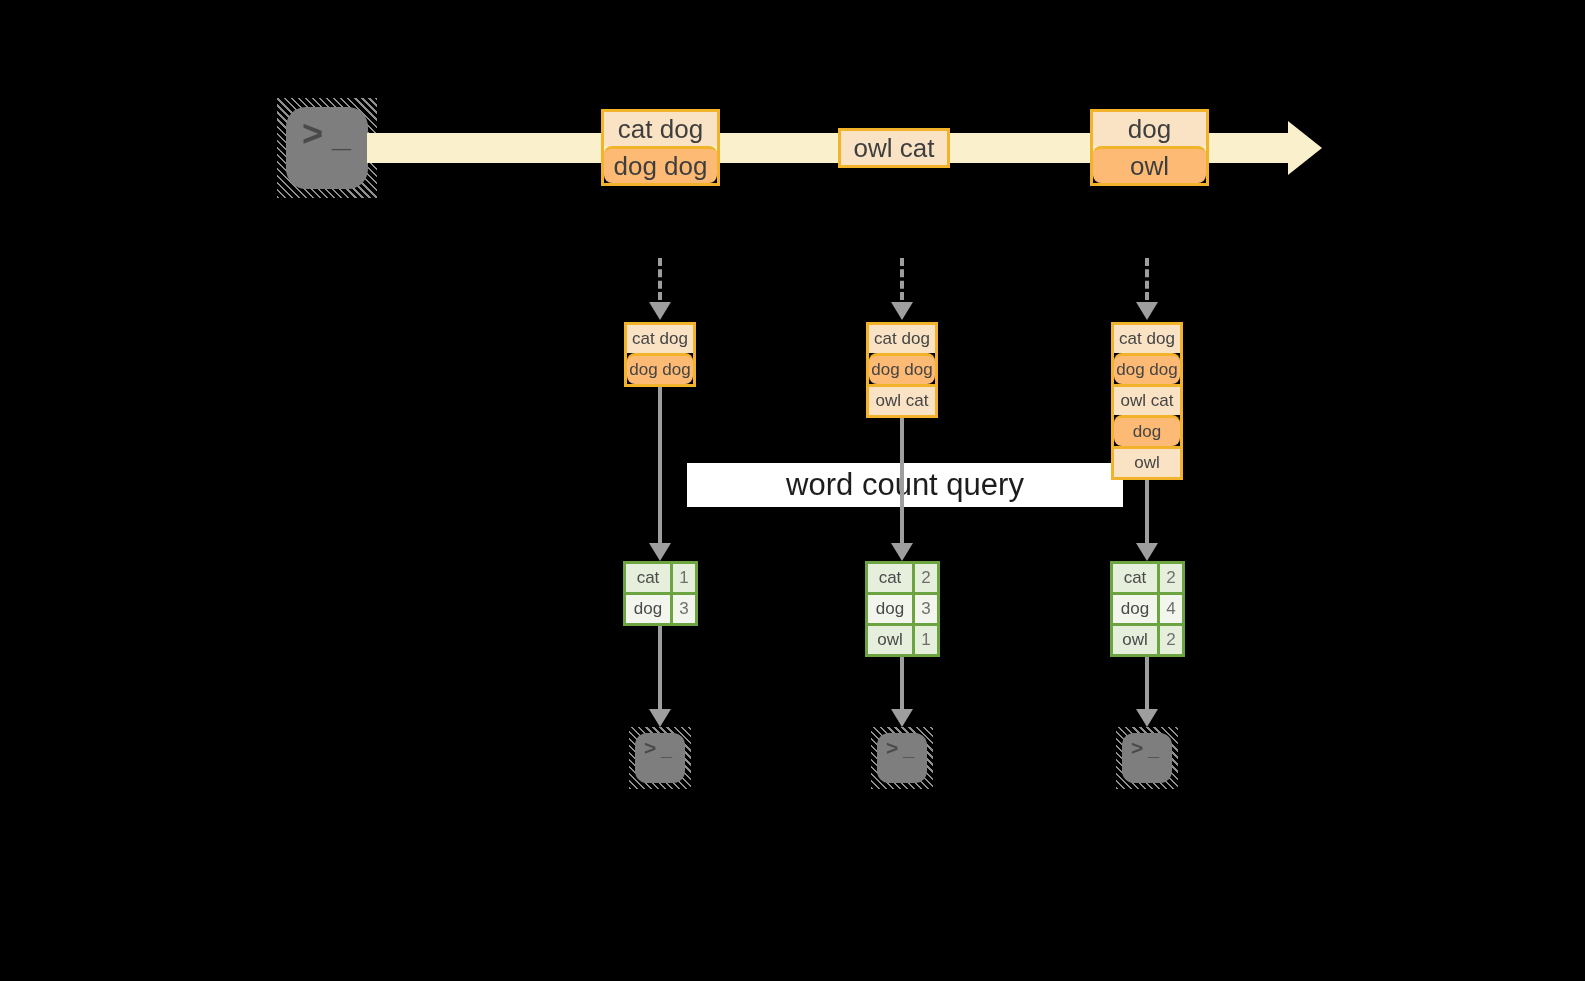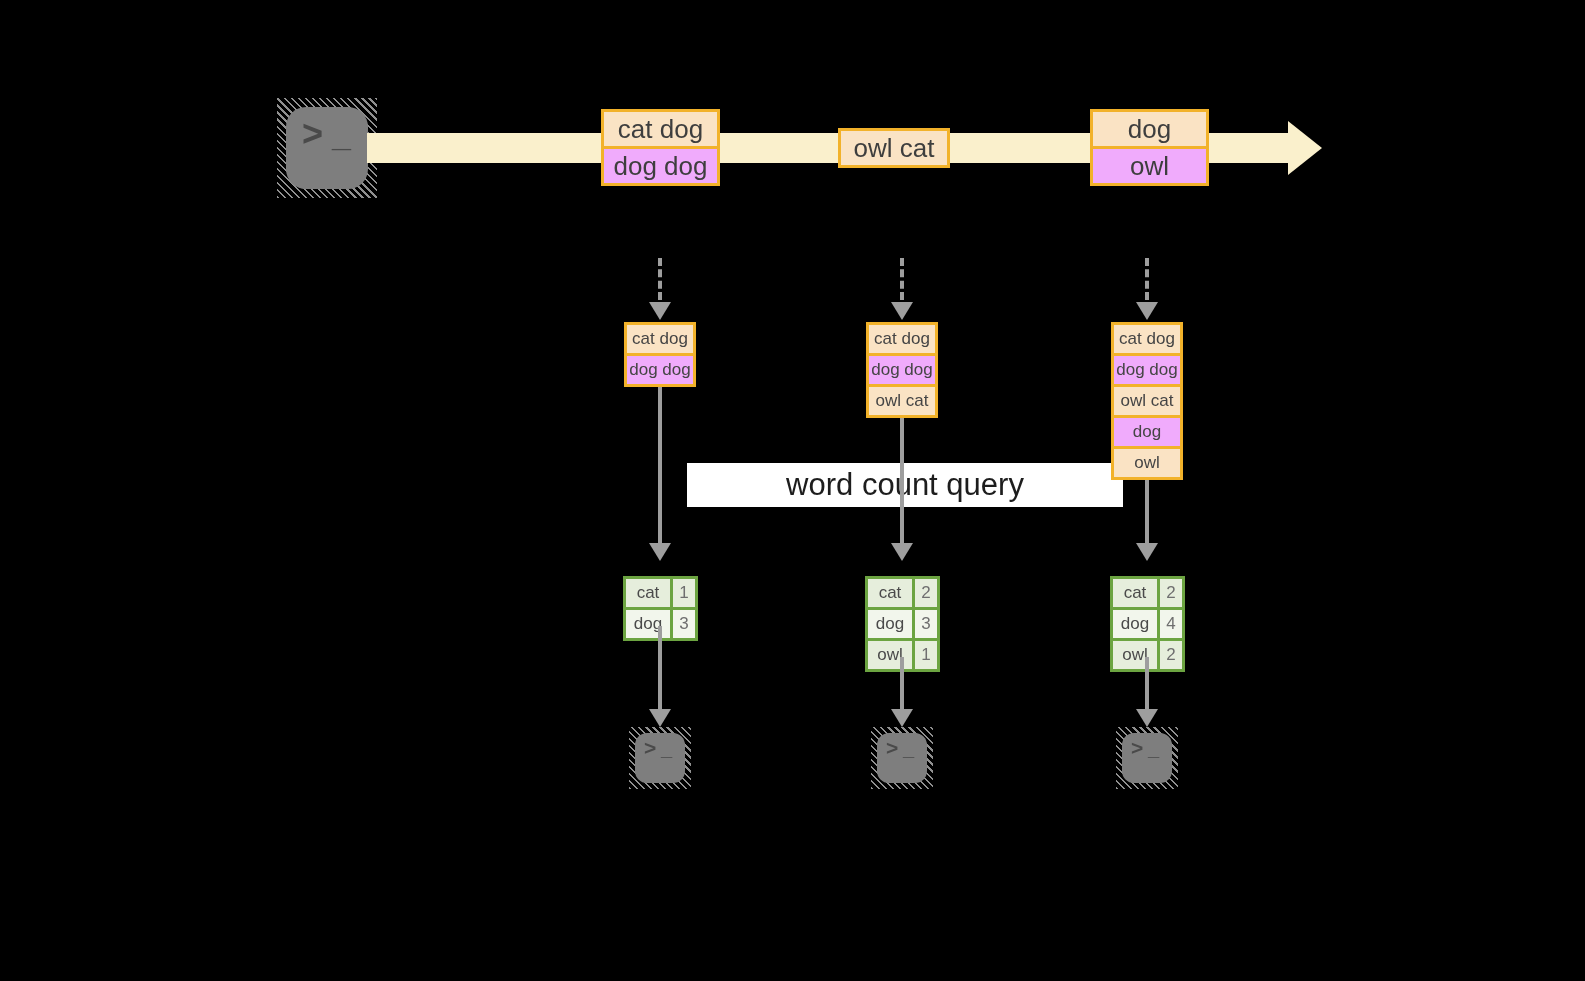--- a/index.html
+++ b/index.html
@@ -24,41 +24,41 @@
   .stream-head{position:absolute;left:1288px;top:121px;width:0;height:0;
     border-left:34px solid #FAF0CC;border-top:27px solid transparent;border-bottom:27px solid transparent;}
 
   .event-box{position:absolute;border:3px solid #F2B22A;}
   .event-box .ecell{display:flex;align-items:center;justify-content:center;
     font-size:26px;color:#3e3e3e;height:34px;}
   .event-box.two .ecell{width:113px;}
   .event-box.one .ecell{width:106px;}
   .event-box .ecell + .ecell{border-top:3px solid #F2B22A;}
   .fill-dark{background:#FAE3C4;}
-  .fill-light{background:#f0abfc;}
+  .fill-light{background:#fdba74;border-radius:8px;}
 
   
   .query-band{position:absolute;left:687px;top:463px;width:436px;height:44px;background:#ffffff;
     display:flex;align-items:center;justify-content:center;font-size:31px;color:#1d1d1d;}
 
   
   .vdash{position:absolute;width:0;border-left:4px dashed #9E9E9E;}
   .vline{position:absolute;width:4px;background:#9E9E9E;}
   .ahead{position:absolute;width:0;height:0;
     border-left:11px solid transparent;border-right:11px solid transparent;border-top:18px solid #9E9E9E;}
 
   
   .stack{position:absolute;width:66px;border:3px solid #F2B22A;}
   .stack .scell{height:28px;display:flex;align-items:center;justify-content:center;
     font-size:17px;color:#454545;}
   .stack .scell + .scell{border-top:3px solid #F2B22A;}
 
   
   .gtable{position:absolute;background:#6CA441;padding:3px;display:grid;
-    grid-template-columns:44px 22px;gap:3px;margin-top:15px;}
+    grid-template-columns:44px 22px;gap:3px;}
   .gtable .gcell{height:28px;display:flex;align-items:center;justify-content:center;font-size:17px;}
   .gtable .gword{color:#4a4a4a;}
   .gtable .gnum{color:#6f6f6f;}
   .grow-dark{background:#E6EEDC;}
   .grow-light{background:#F2F6EC;}
 </style>
 </head>
 <body>
 
 <div class="canvas">

